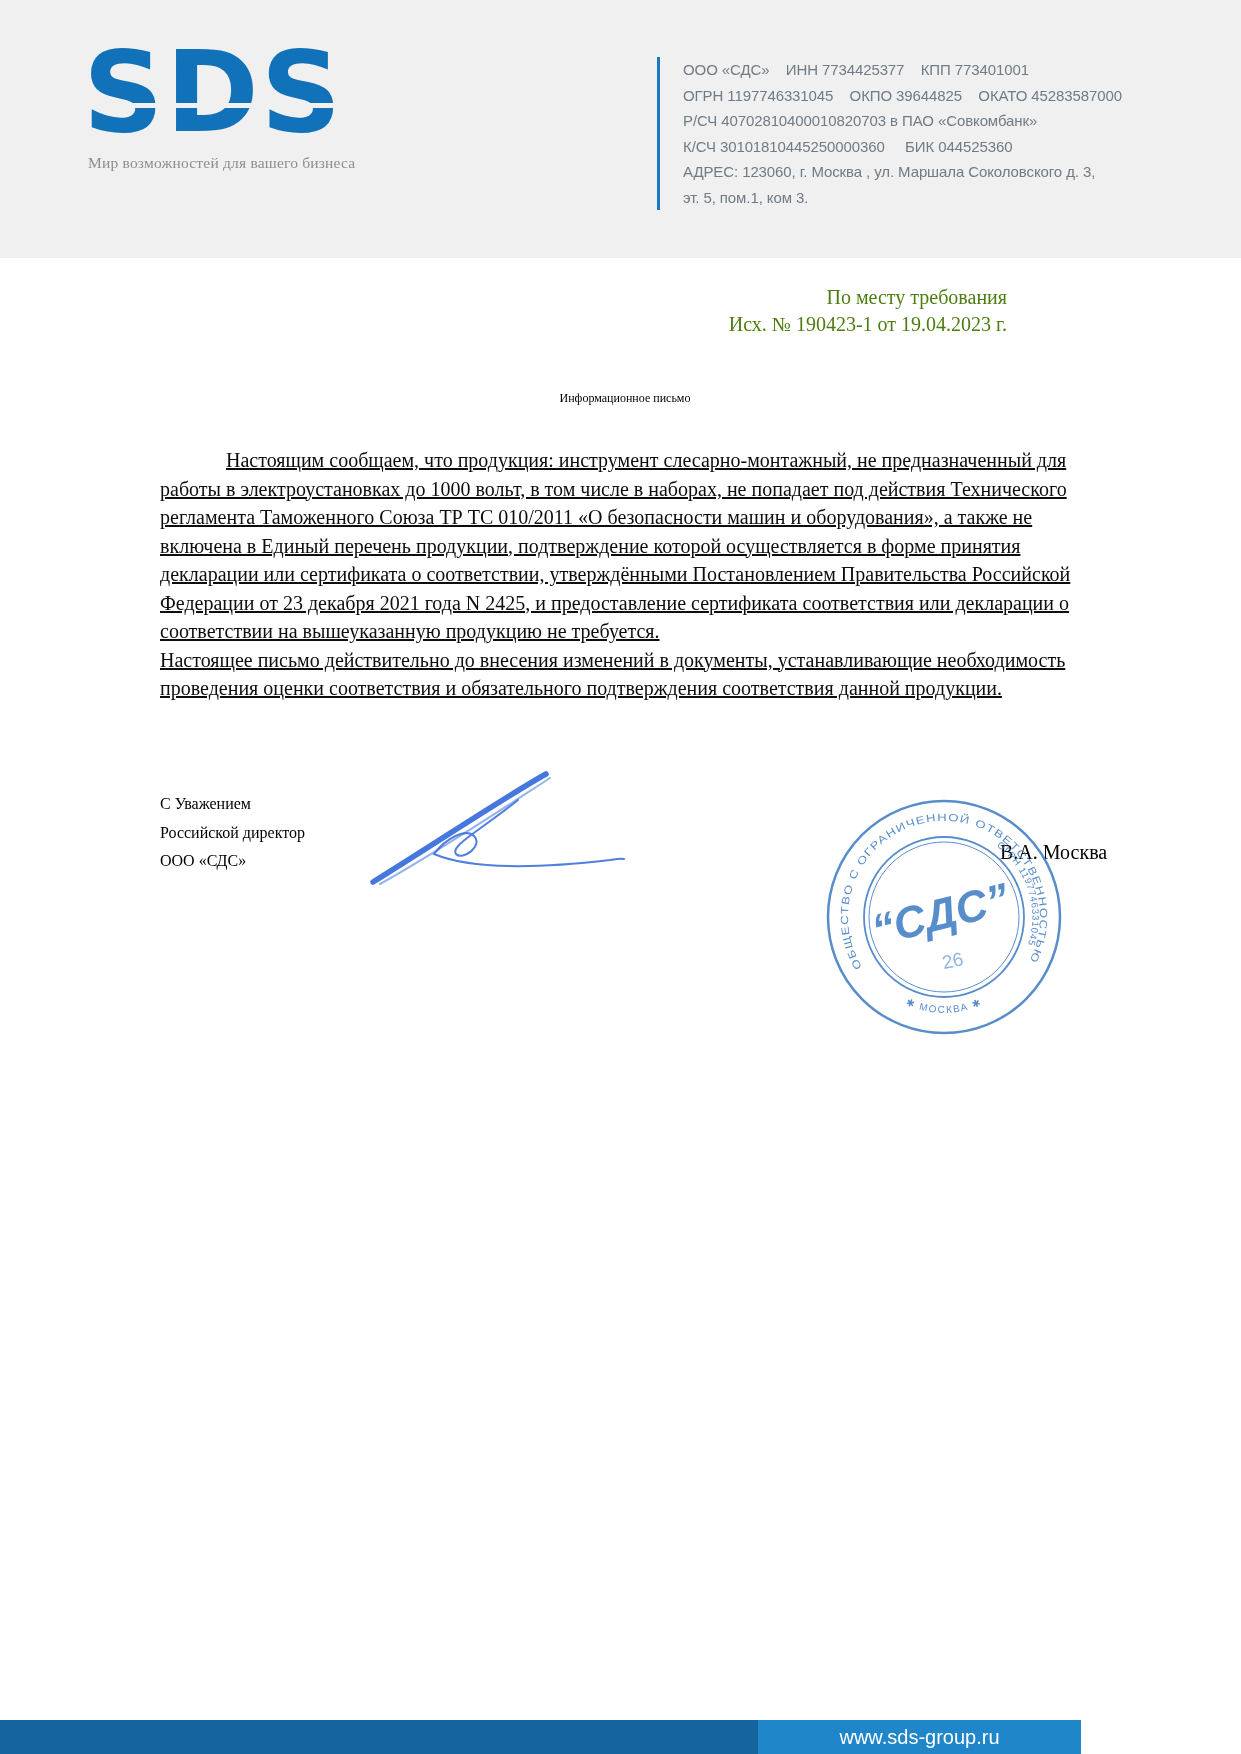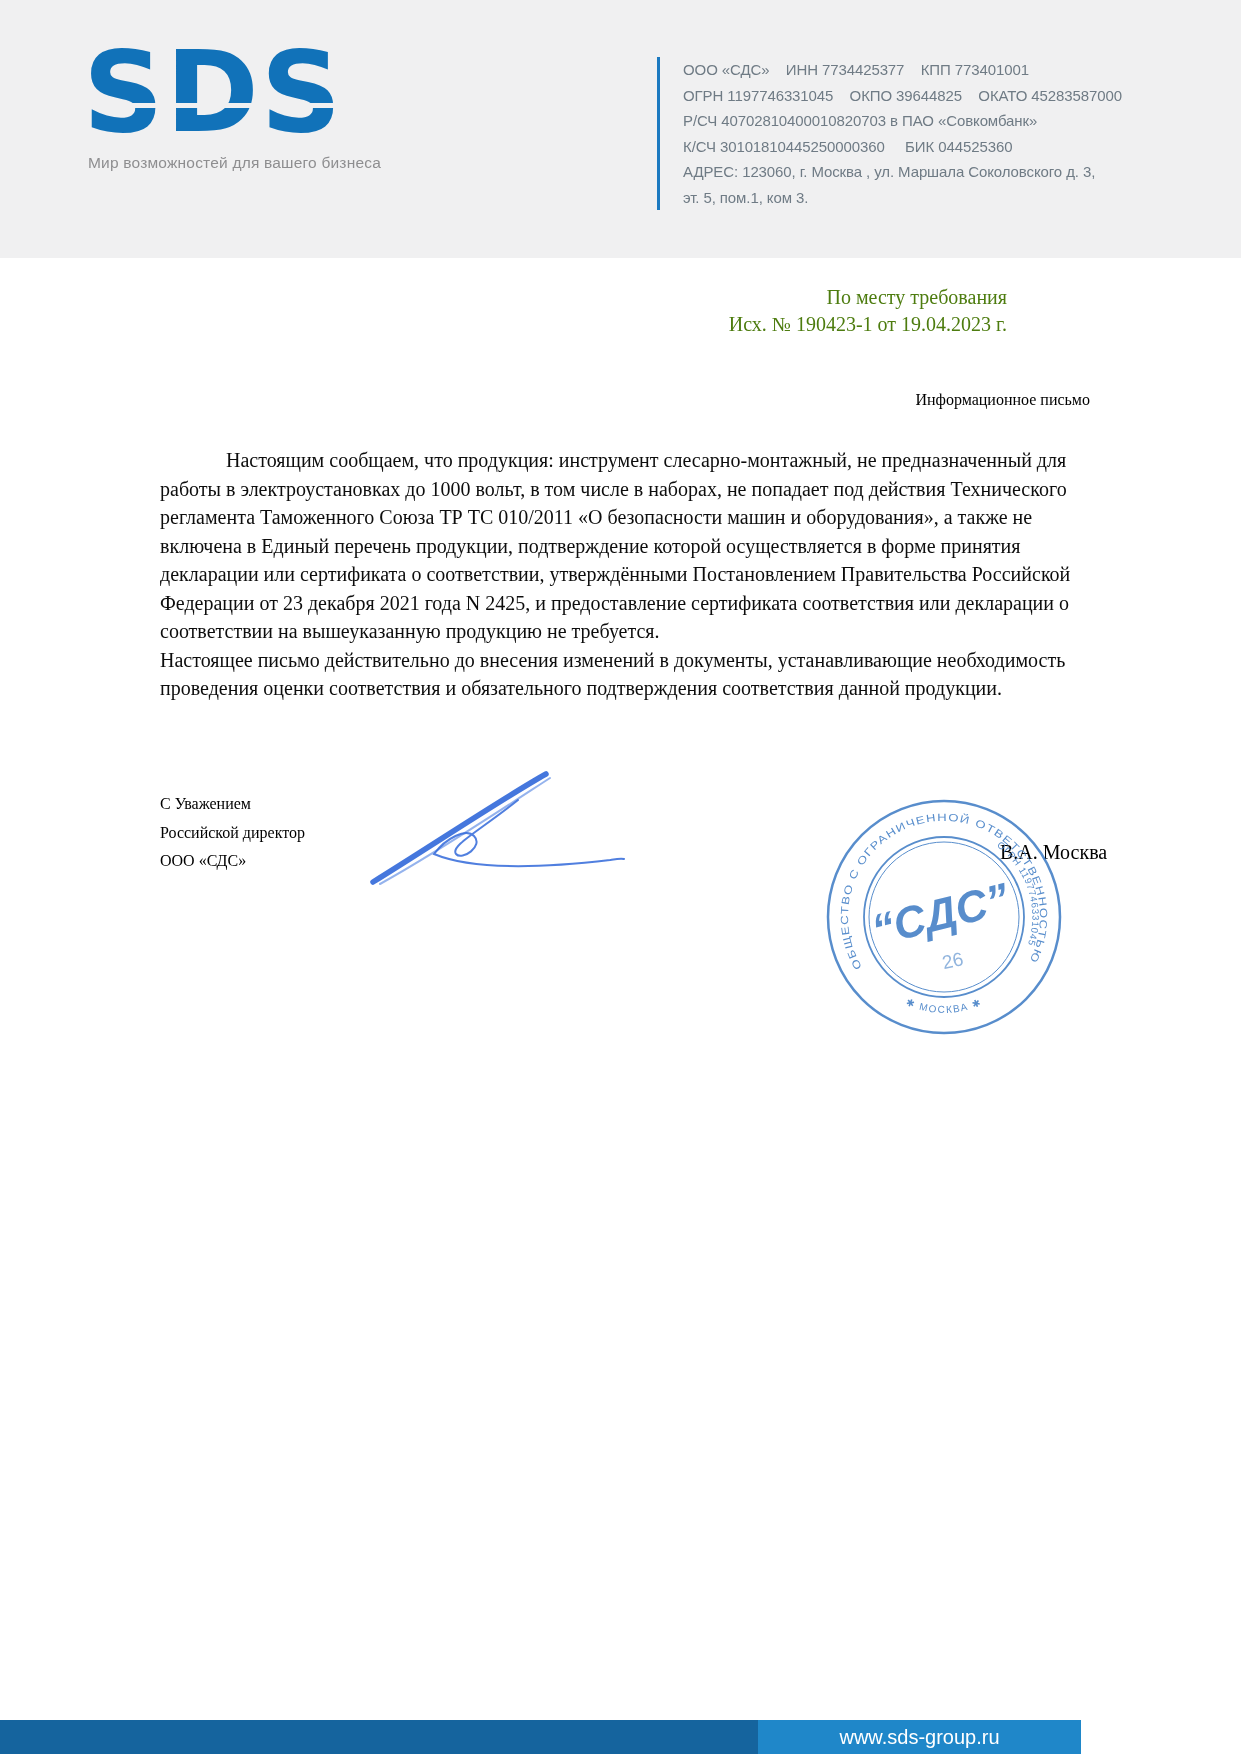--- a/index.html
+++ b/index.html
@@ -17,41 +17,41 @@
     position:absolute; left:83px; top:36px;
     font-family:"DejaVu Sans", sans-serif; font-weight:bold;
     font-size:112px; line-height:1.0; letter-spacing:2px; color:#1172b9;
   }
   .logo-cut {
     position:absolute; left:80px; top:103px; width:280px; height:5px;
     background:#f0f0f1; z-index:2;
   }
   .tagline {
     position:absolute; left:88px; top:154px;
-    font-family:Liberation Sans, sans-serif; font-size:15.5px;
+    font-family:Liberation Serif, serif; font-size:15.5px;
     color:#8e8e90; letter-spacing:0.2px;
   }
   .company {
     position:absolute; left:657px; top:57px;
     border-left:3px solid #1b79c0; padding-left:23px;
     font-family:"Liberation Sans", sans-serif; font-size:15px;
     line-height:25.5px; color:#6f7b85; letter-spacing:-0.1px;
   }
   
   .ref-block {
     position:absolute; top:284px; right:234px; text-align:right;
     font-size:20px; line-height:27px; color:#4d7c0f;
   }
   .title {
     position:absolute; top:391px; left:160px; width:930px;
-    text-align:right; font-size:16px; color:#000;
+    text-align:center; font-size:12px; color:#000;
   }
   .body-text {
     position:absolute; top:446px; left:160px; width:932px;
-    font-size:20px; line-height:28.5px; color:#0d0d0d;
+    font-size:20px; line-height:28.5px; color:#0d0d0d;text-decoration:underline;
   }
   .body-text p { margin:0; }
   .body-text p.indented { text-indent:66px; }
   .closing {
     position:absolute; top:790px; left:160px;
     font-size:16px; line-height:28.5px; color:#000;
   }
   .signer {
     position:absolute; top:841px; left:1000px; font-size:20px; color:#000;
   }

